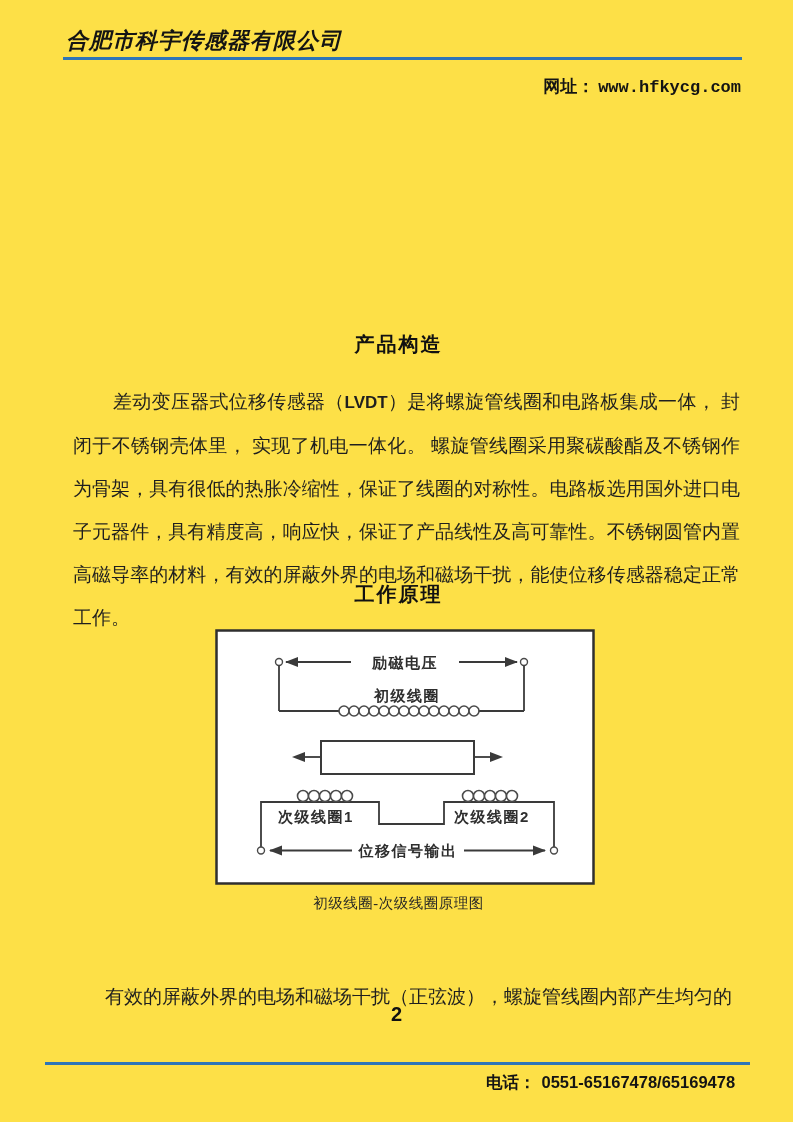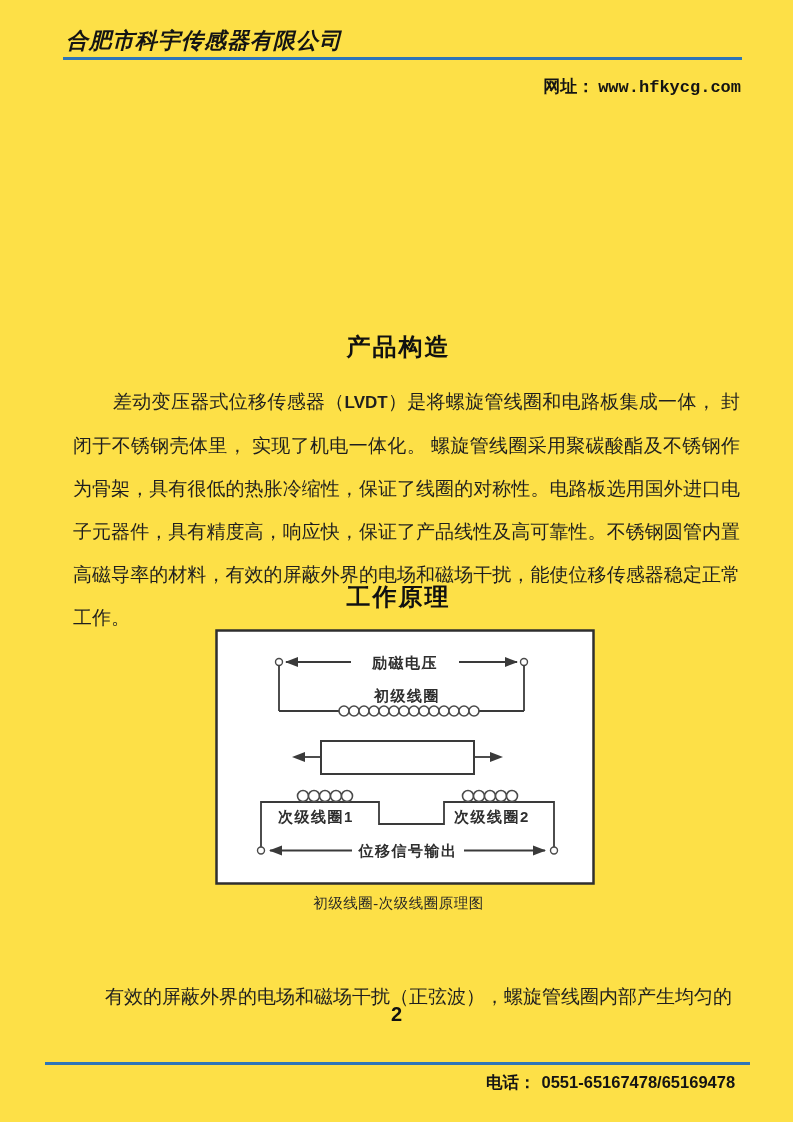--- a/index.html
+++ b/index.html
@@ -25,21 +25,21 @@
   .footer-rule { left:45px; top:1062px; width:705px; }
   
   .body-text {
     position:absolute; left:65px; width:667px;
     font-size:19px; line-height:43px; text-align:justify; color:#1f1f1f;
   }
   .body-text.indent { text-indent:40px; }
   .latin-bold { font-family:"Liberation Sans", sans-serif; font-weight:700; font-size:17px; }
   .sec-title {
     position:absolute; left:65px; width:667px; text-align:center;
-    font-family:"Liberation Sans", sans-serif; font-weight:700; font-size:24px;
+    font-family:"Liberation Sans", sans-serif; font-weight:700; font-size:20px;
     letter-spacing:2px; color:#111111;
   }
   
   .diagram { position:absolute; left:215px; top:629px; width:380px; height:256px; }
   .diagram .frame { fill:#ffffff; stroke:#2f2f2f; stroke-width:2.5; }
   .diagram line, .diagram path { stroke:#3a3a3a; stroke-width:1.8; fill:none; }
   .diagram polygon { fill:#3a3a3a; stroke:none; }
   .diagram circle.coil { fill:#ffffff; stroke:#4a4a4a; stroke-width:1.6; }
   .diagram circle.terminal { fill:#ffffff; stroke:#4a4a4a; stroke-width:1.4; }
   .diagram rect.labelbg { fill:#ffffff; stroke:none; }

